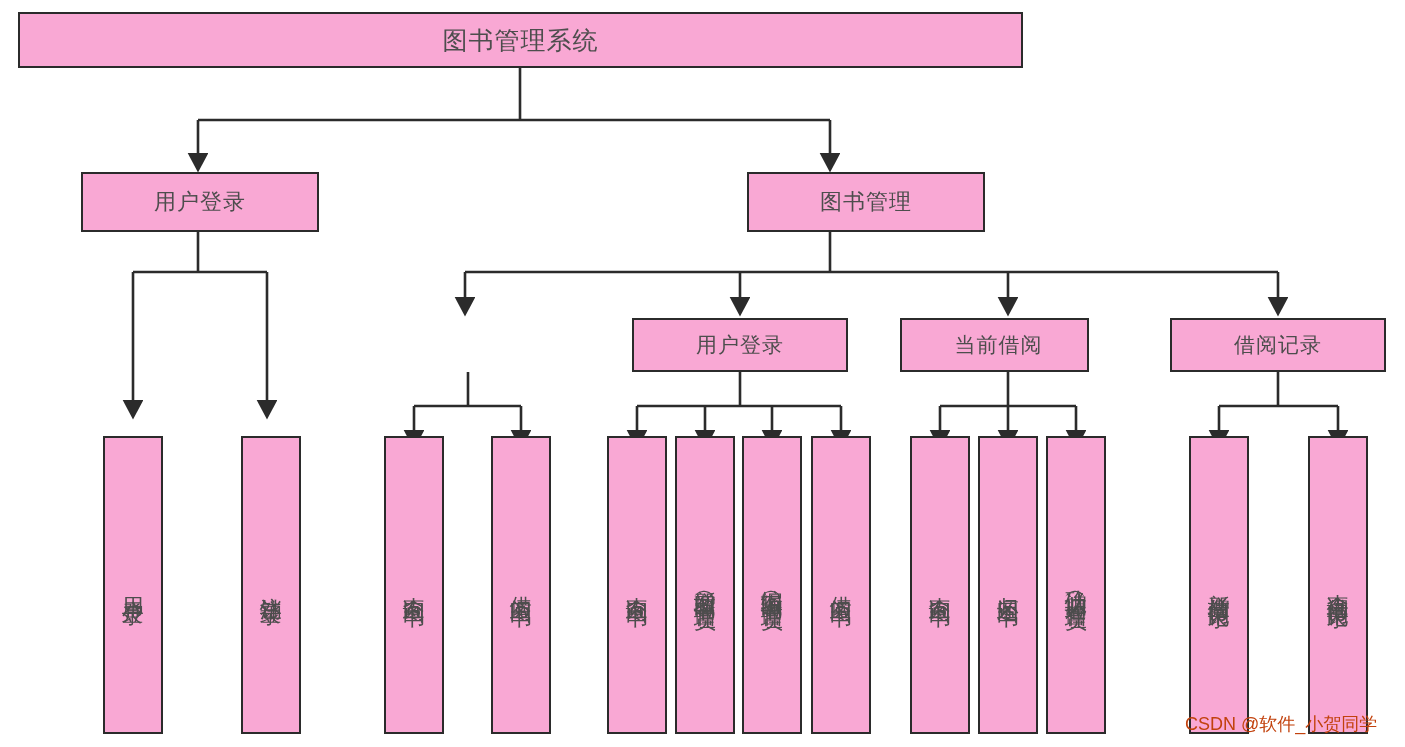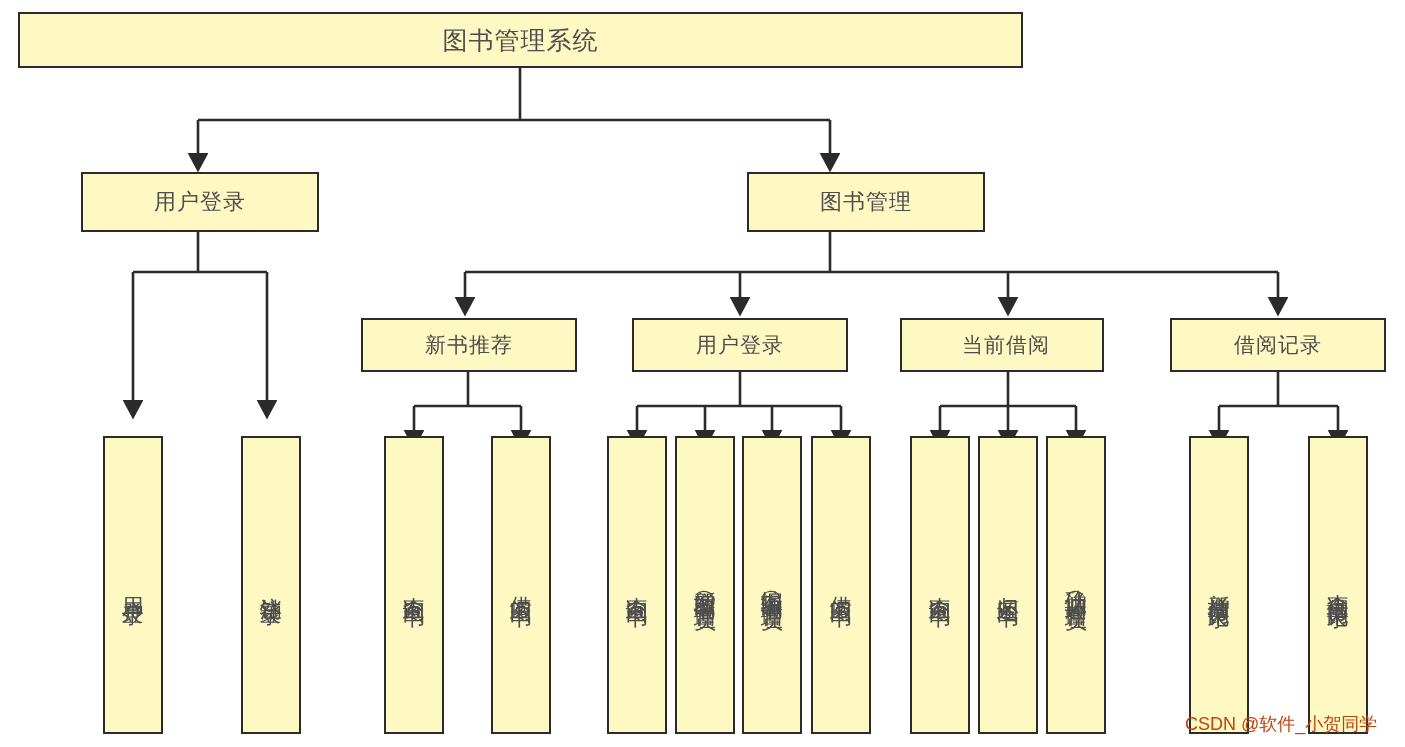--- a/index.html
+++ b/index.html
@@ -22,21 +22,21 @@
     position: absolute;
     left: 0;
     top: 0;
     width: 1405px;
     height: 747px;
     pointer-events: none;
   }
   .node {
     position: absolute;
     box-sizing: border-box;
-    background: #fef9c3;
+    background: #f9a8d4;
     border: 2.5px solid #2b2b2b;
     display: flex;
     align-items: center;
     justify-content: center;
     color: #4d4d4d;
     z-index: 2;
   }
   .node.root {
     font-size: 25px;
     letter-spacing: 1px;
@@ -135,29 +135,26 @@
   </div>
 
   <div class="node level2" style="left:81px; top:172px; width:238px; height:60px;">
     <span>用户登录</span>
   </div>
 
   <div class="node level2" style="left:711px; top:172px; width:238px; height:60px;margin-left:36px;">
     <span>图书管理</span>
   </div>
 
-  <div class="node level3" style="left:361px; top:318px; width:216px; height:54px;">
-    <span>新书推荐</span>
-  </div>
 
   <div class="node level3" style="left:632px; top:318px; width:216px; height:54px;">
     <span>用户登录</span>
   </div>
 
-  <div class="node level3" style="left:900px; top:318px; width:204px; height:54px;padding-left:8px;">
+  <div class="node level3" style="left:900px; top:318px; width:189px; height:54px;padding-left:8px;">
     <span>当前借阅</span>
   </div>
 
   <div class="node level3" style="left:1170px; top:318px; width:216px; height:54px;">
     <span>借阅记录</span>
   </div>
 
   <div class="node leaf" style="left:103px; top:436px; width:60px; height:298px;">
     <span class="vtext">用户登录</span>
   </div>

